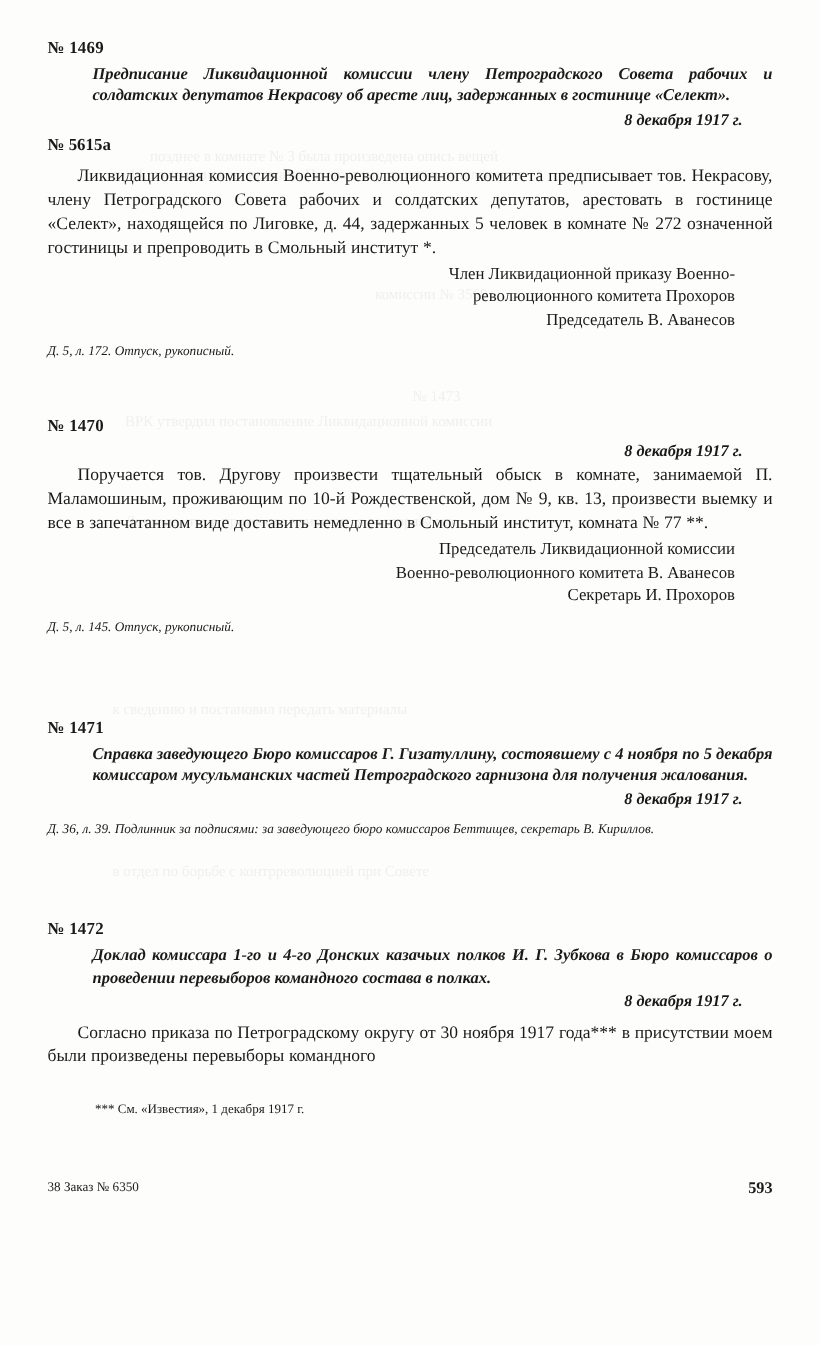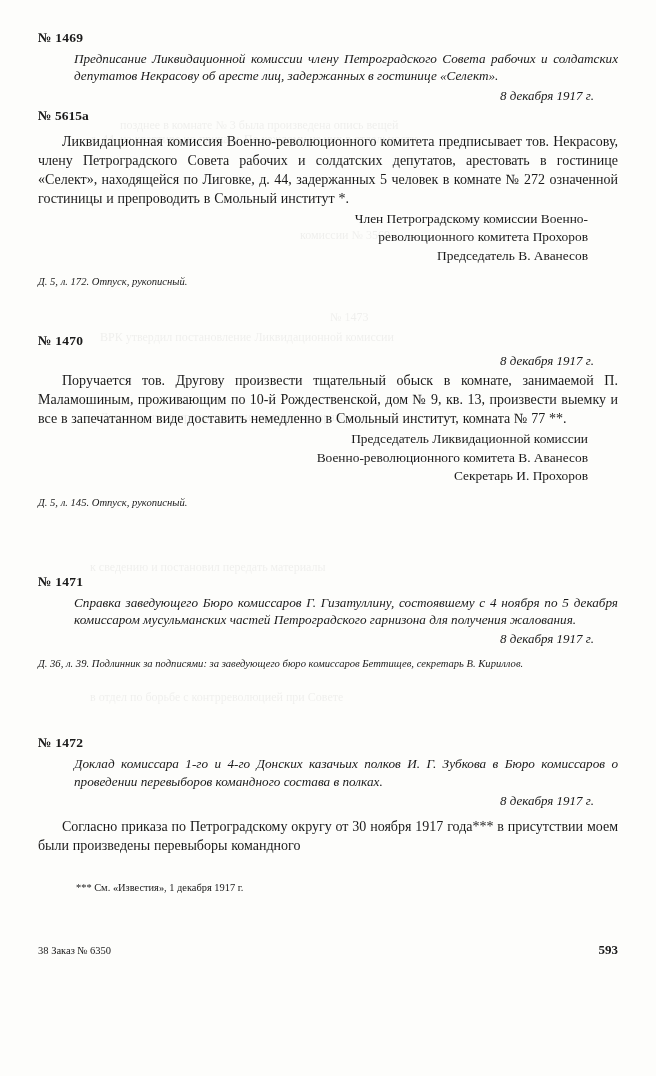--- a/index.html
+++ b/index.html
@@ -36,24 +36,25 @@
     margin: 0 0 4px 0;
     font-family: "Liberation Serif", serif;
   }
   .title {
     font-style: italic;
     font-size: 13.2px;
     line-height: 1.32;
     text-align: justify;
     margin: 0 0 2px 0;
     padding-left: 36px;
+    font-weight: bold;
   }
   .date {
     font-style: italic;
-    font-weight: normal;
+    font-weight: bold;
     font-size: 13px;
     text-align: right;
     margin: 3px 0 2px 0;
     padding-right: 24px;
   }
   .subnum {
     font-weight: bold;
     font-size: 13.5px;
     margin: 4px 0 8px 0;
   }
@@ -145,21 +146,21 @@
 
   <div class="paper">
 
     <div class="block">
       <div class="doc-num">№ 1469</div>
       <div class="title">Предписание Ликвидационной комиссии члену Петроградского Совета рабочих и солдатских депутатов Некрасову об аресте лиц, задержанных в гостинице «Селект».</div>
       <div class="date">8 декабря 1917 г.</div>
       <div class="subnum">№ 5615а</div>
       <div class="body-text">Ликвидационная комиссия Военно-революционного комитета предписывает тов. Некрасову, члену Петроградского Совета рабочих и солдатских депутатов, арестовать в гостинице «Селект», находящейся по Лиговке, д. 44, задержанных 5 человек в комнате № 272 означенной гостиницы и препроводить в Смольный институт *.</div>
       <div class="sig-block">
-        <div class="sig">Член Петроградскому комиссии Военно-</div>
+        <div class="sig">Член Ликвидационной приказу Военно-</div>
         <div class="sig">революционного комитета Прохоров</div>
         <div class="sig">Председатель В. Аванесов</div>
       </div>
       <div class="archive">Д. 5, л. 172. Отпуск, рукописный.</div>
     </div>
 
     <div class="gap-lg"></div>
 
     <div class="block">
       <div class="doc-num">№ 1470</div>

